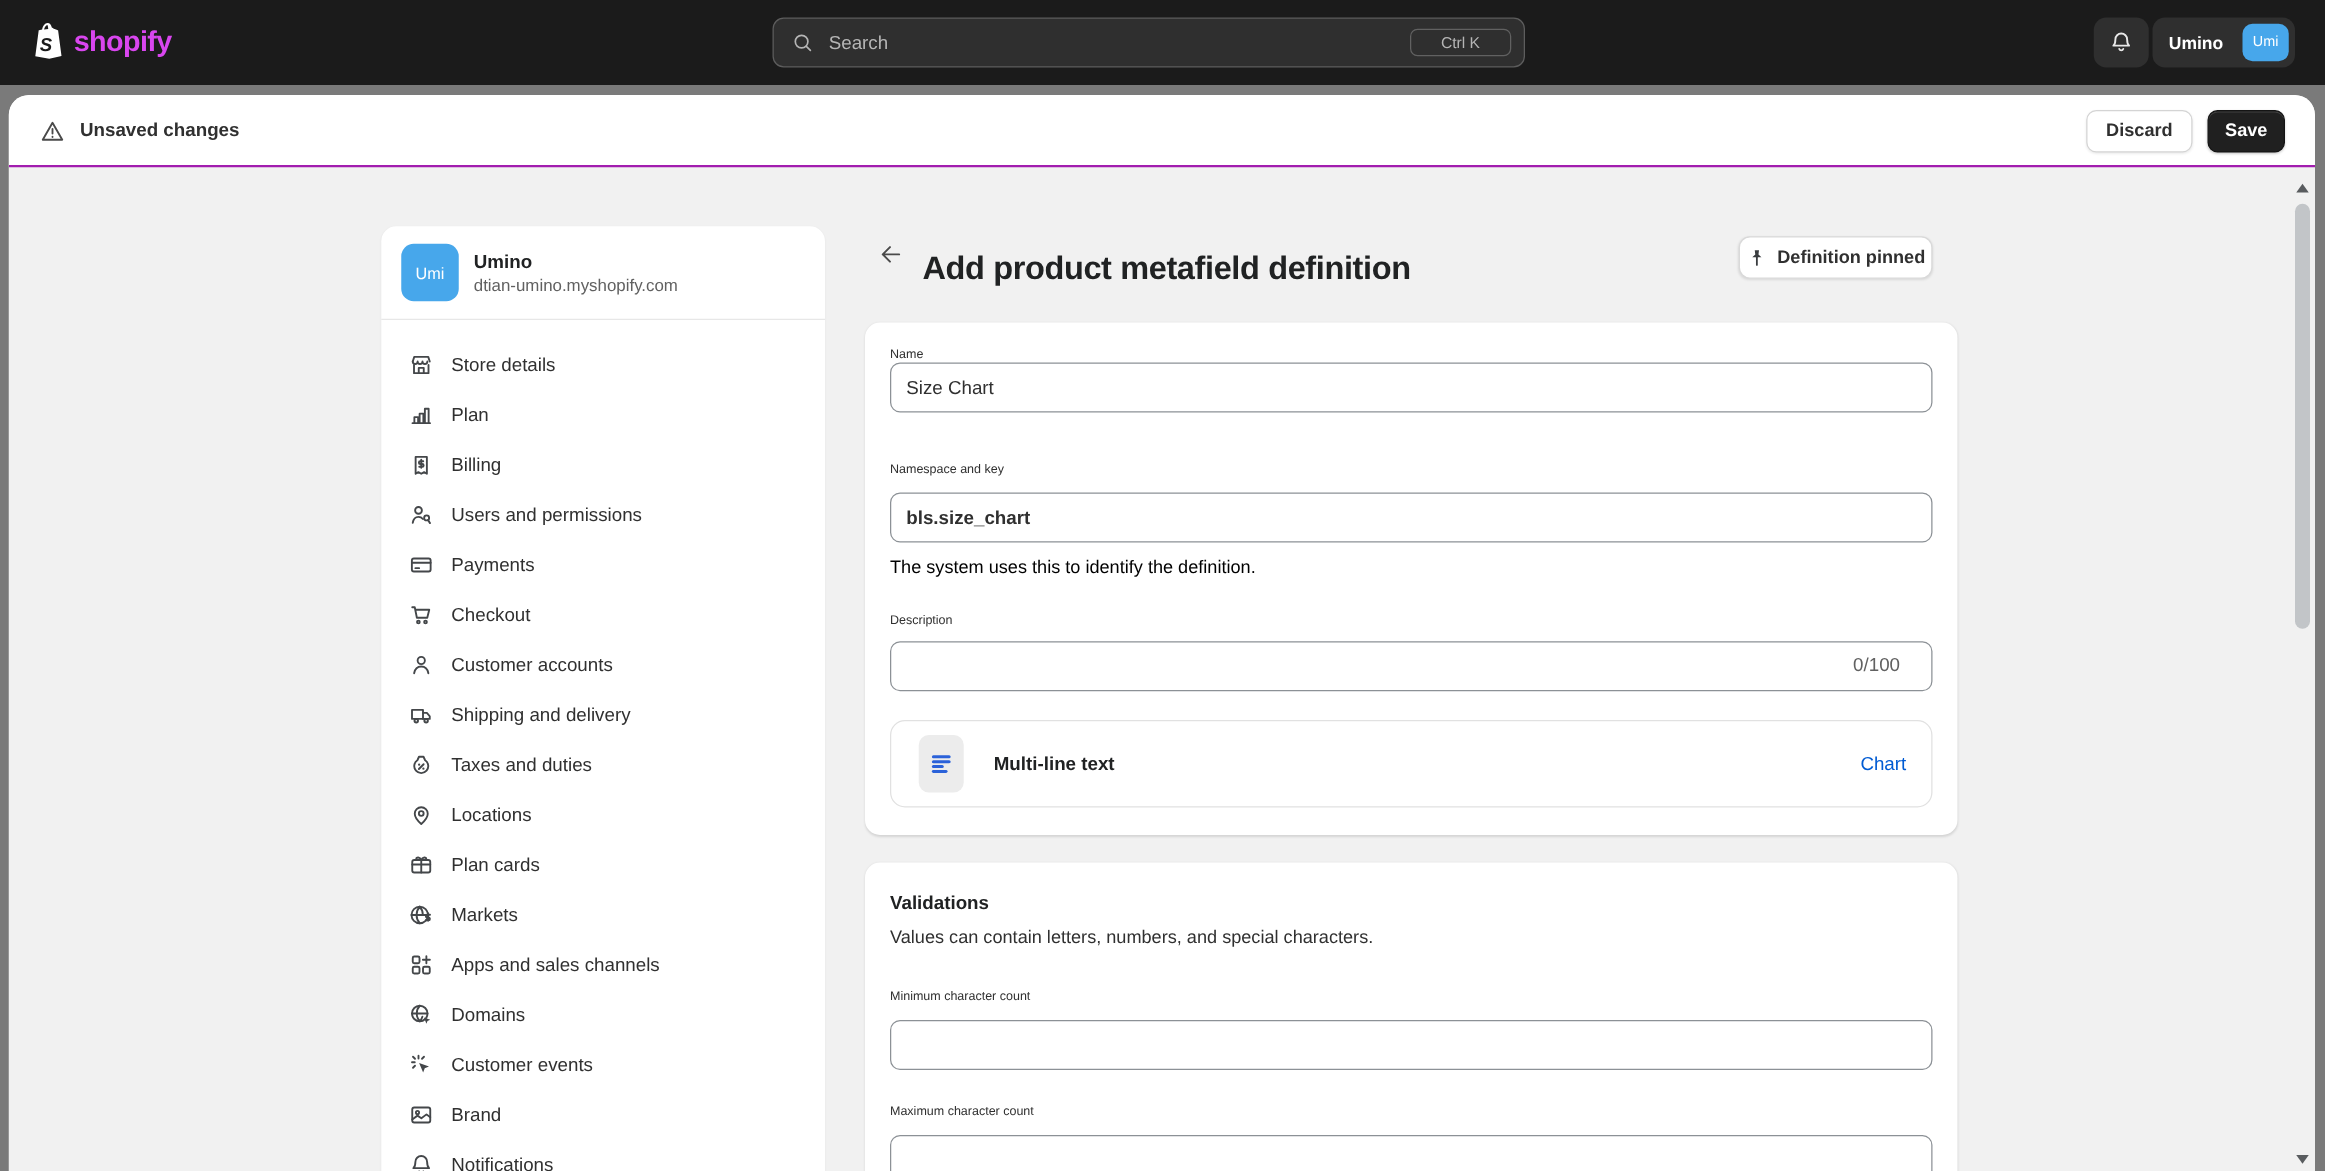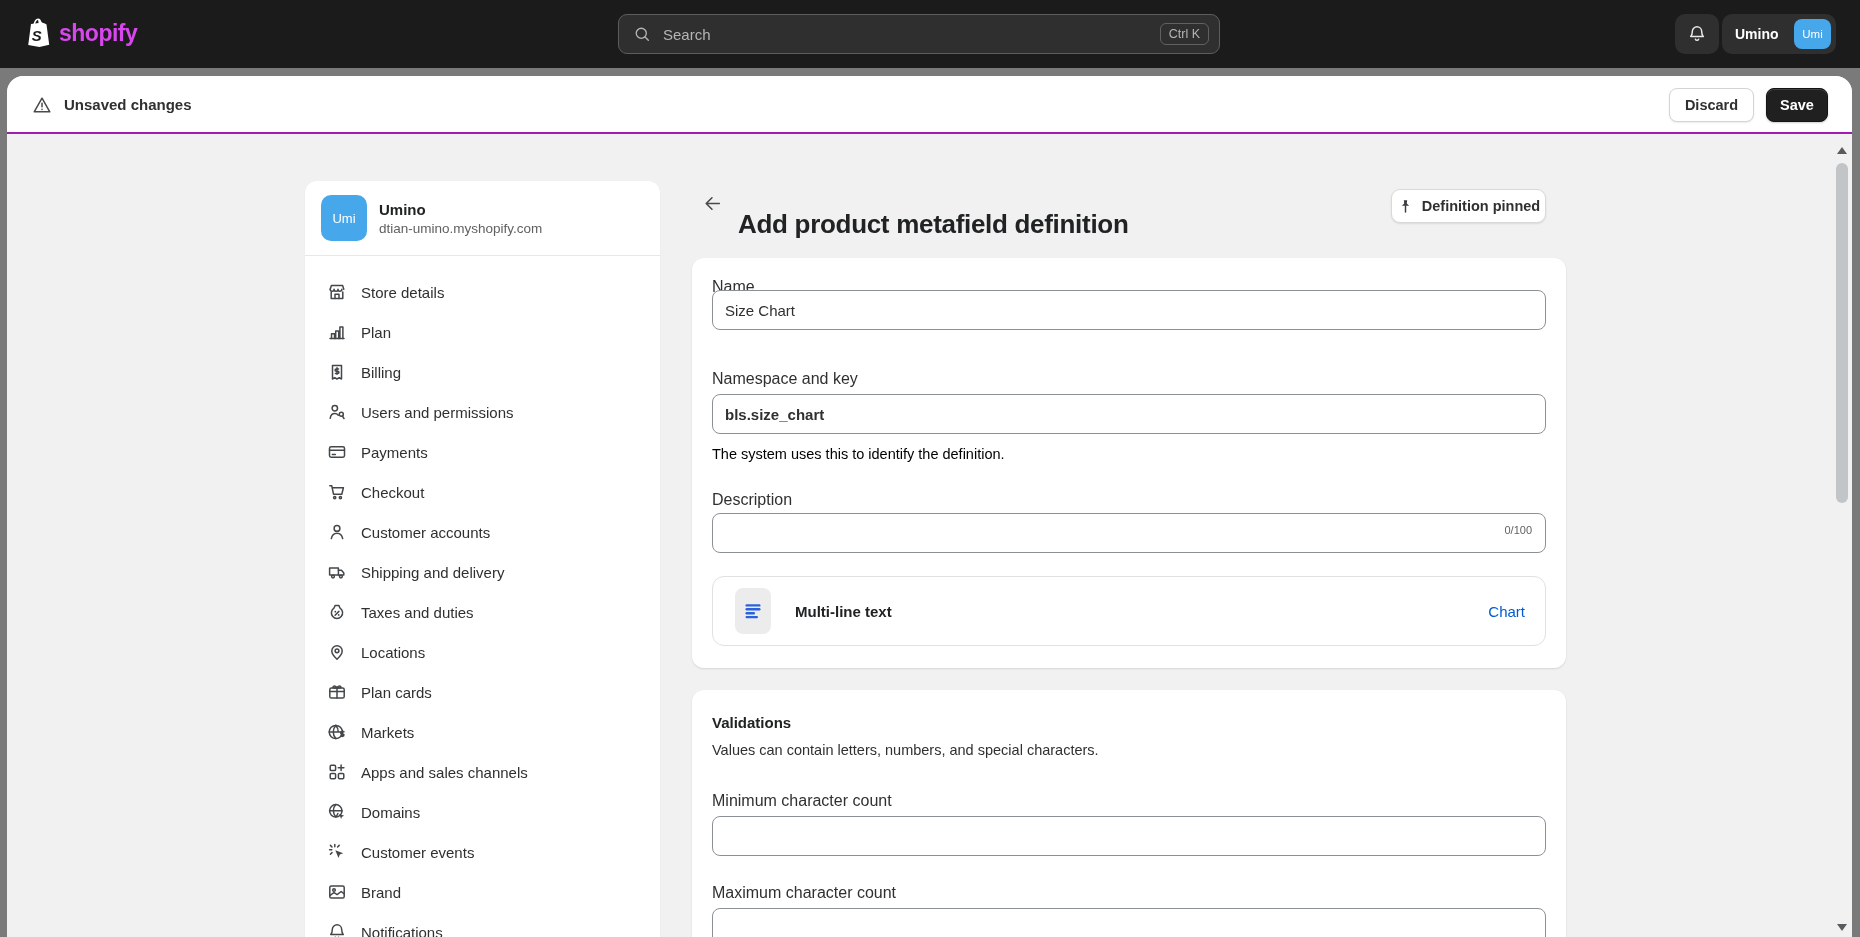--- a/index.html
+++ b/index.html
@@ -14,21 +14,21 @@
   
   .topbar{position:absolute;left:0;top:0;width:1860px;height:68px;background:#1b1b1b;}
   .logo{position:absolute;left:20px;top:15px;display:flex;align-items:center;gap:8px;cursor:pointer;}
   .logo .bag{width:31px;height:36px;}
   .logo .word{color:#d946ef;font-size:23px;font-weight:bold;letter-spacing:-.5px;}
   .searchbox{position:absolute;left:618px;top:14px;width:602px;height:40px;background:#2f2f2f;
     border:1px solid #5d5d5d;border-radius:9px;display:flex;align-items:center;box-sizing:border-box;padding:0 10px 0 14px;}
   .searchbox .sicon{width:18px;height:18px;color:#b5b5b5;margin-right:10px;}
   .searchbox input{flex:1;background:transparent;border:none;outline:none;color:#e3e3e3;font-size:15px;font-family:inherit;}
   .searchbox input::placeholder{color:#b5b5b5;}
-  .kbd{border:1px solid #616161;border-radius:6px;padding:3px 8px;font-size:12.5px;color:#b5b5b5;}
+  .kbd{border:1px solid #616161;border-radius:6px;padding:3px 24px;font-size:12.5px;color:#b5b5b5;}
   .bellbtn{position:absolute;left:1675px;top:14px;width:44px;height:40px;background:#2f2f2f;border-radius:10px;
     display:flex;align-items:center;justify-content:center;cursor:pointer;}
   .bellbtn .icon{width:20px;height:20px;color:#e8e8e8;}
   .userpill{position:absolute;left:1722px;top:14px;width:114px;height:40px;background:#2f2f2f;border-radius:10px;
     display:flex;align-items:center;justify-content:space-between;box-sizing:border-box;padding:0 5px 0 13px;cursor:pointer;}
   .userpill .uname{color:#fff;font-size:14px;font-weight:bold;}
   .ubadge{width:37px;height:30px;border-radius:8px;background:#47a7eb;color:#fff;font-size:11.5px;
     display:flex;align-items:center;justify-content:center;}
 
   
@@ -57,35 +57,35 @@
   .store .sdomain{font-size:13.5px;color:#616161;margin-top:3px;}
   .nav{padding:16px 8px 8px 8px;}
   .nav-item{display:flex;align-items:center;gap:14px;height:40px;padding:0 14px;border-radius:10px;cursor:pointer;}
   .nav-icon{width:20px;height:20px;color:#44474a;}
   .nav-label{font-size:15px;color:#303030;}
 
   
   .backbtn{position:absolute;left:688px;top:110px;width:34px;height:34px;border-radius:8px;display:flex;
     align-items:center;justify-content:center;cursor:pointer;color:#4a4a4a;}
   .backbtn .icon{width:21px;height:21px;}
-  .pagetitle{position:absolute;left:731px;top:116px;font-size:26px;font-weight:bold;color:#202223;letter-spacing:-.3px;}
+  .pagetitle{position:absolute;left:731px;top:106px;font-size:26px;font-weight:bold;color:#202223;letter-spacing:-.3px;}
   .pinnedbtn{position:absolute;left:1384px;top:113px;width:155px;height:34px;background:#fff;border:1px solid #d9d9d9;
     border-radius:9px;box-shadow:0 1px 2px rgba(0,0,0,.1);display:flex;align-items:center;justify-content:center;
     gap:8px;font-size:14.5px;font-weight:bold;color:#303030;cursor:pointer;box-sizing:border-box;}
   .pinnedbtn .icon{width:17px;height:17px;color:#3a3d40;}
 
   .card{position:absolute;left:685px;width:874px;background:#fff;border-radius:12px;
     box-shadow:0 1px 2px rgba(0,0,0,.12);box-sizing:border-box;}
   .card1{top:182px;height:410px;}
   .card2{top:614px;height:330px;}
-  .flabel{position:absolute;left:20px;font-size:16px;color:#303030;}
+  .flabel{position:absolute;left:20px;font-size:10px;color:#303030;}
   .tfield{position:absolute;left:20px;width:834px;height:40px;border:1px solid #8c9196;border-radius:8px;
     background:#fff;font-size:15px;font-family:inherit;color:#303030;padding:0 12px;outline:none;box-sizing:border-box;}
   .helper{position:absolute;left:20px;font-size:14.5px;color:#000000;}
-  .counter{position:absolute;right:34px;font-size:11px;color:#616161;}
+  .counter{position:absolute;right:46px;font-size:15px;color:#616161;}
 
   .typebox{position:absolute;left:20px;top:318px;width:834px;height:70px;border:1px solid #e1e1e1;border-radius:12px;
     box-sizing:border-box;display:flex;align-items:center;padding:0 20px 0 22px;}
   .typetile{width:36px;height:46px;border-radius:8px;background:#ececec;display:flex;align-items:center;
     justify-content:center;margin-right:24px;flex:none;}
   .typetile .icon{width:20px;height:20px;}
   .typename{font-size:15px;font-weight:bold;color:#202223;flex:1;}
   .changelink{font-size:15px;color:#005bd3;cursor:pointer;}
 
   .vtitle{position:absolute;left:20px;top:24px;font-size:15px;font-weight:bold;color:#202223;}

